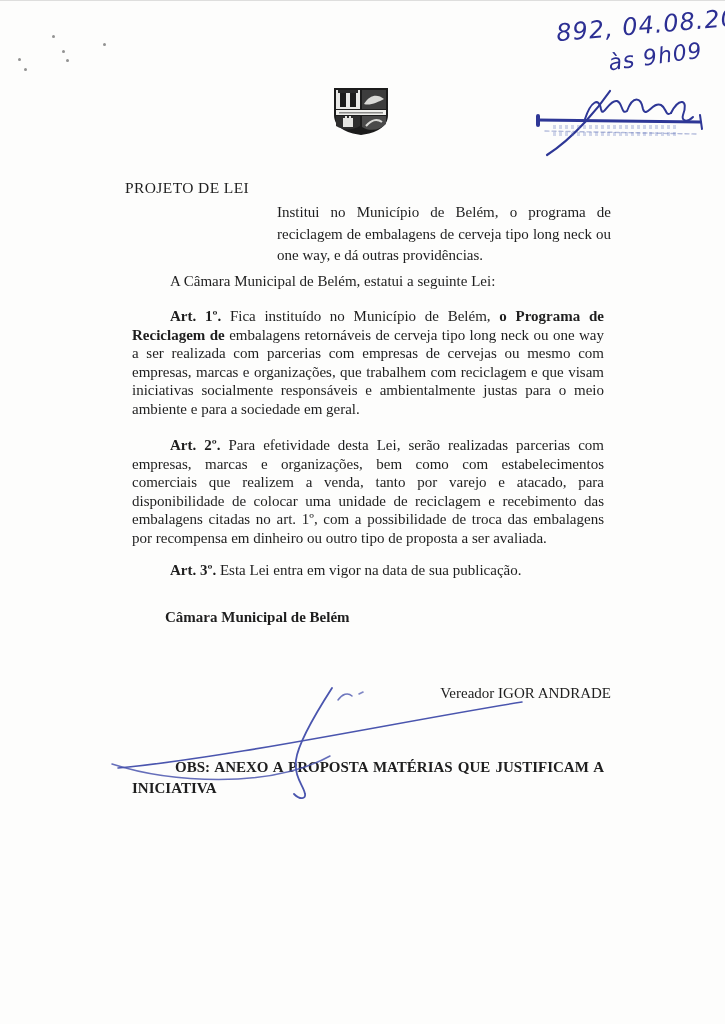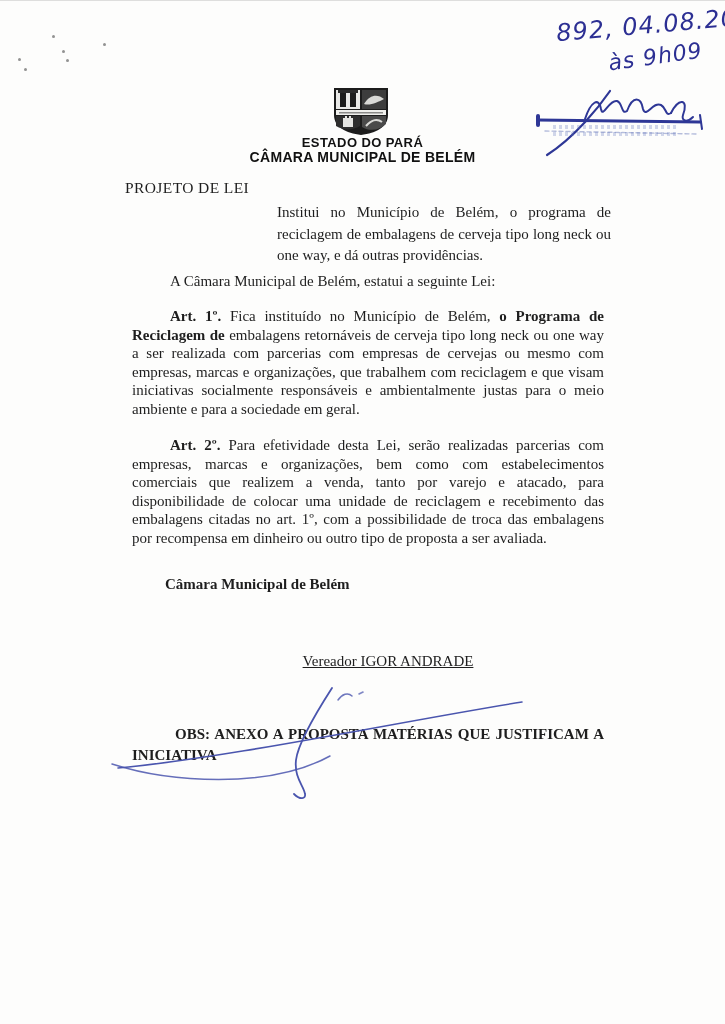--- a/index.html
+++ b/index.html
@@ -46,21 +46,21 @@
   }
   .content p{margin:7px;}
   .title{font-weight:normal;font-size:15.5px;line-height:20px;letter-spacing:.4px;text-align:left;}
   .ementa{font-weight:normal;margin:4px 0 0 152px !important;width:334px;line-height:21.5px;}
   .opening{margin-top:5px !important;text-indent:38px;}
   .art{text-indent:38px;}
   .art1{margin-top:17px !important;}
   .art2{margin-top:18px !important;}
   .art3{margin-top:14px !important;}
   .sig-org{margin:28px 0 0 40px !important;font-weight:bold;text-align:left;}
-  .sig-name{margin:58px 0 0 40px !important;text-align:center;text-decoration:underline;}
+  .sig-name{margin:58px 0 0 40px !important;text-align:right;}
   .obs{margin-top:54px !important;text-indent:43px;font-weight:bold;line-height:21px;}
 
   .sig-main{position:absolute;left:108px;top:682px;width:430px;height:120px;pointer-events:none;}
   svg{display:block;}
 </style>
 </head>
 <body>
 
 <div class="page">
   <div class="edge-top"></div>
@@ -105,36 +105,33 @@
       <rect x="7" y="26" width="44" height="1.5" fill="#8a8a88"></rect>
       <path d="M4 30 H28 V40 C21 44 12 45 4 40 Z" fill="#2e2e2e"></path>
       <rect x="11" y="32" width="10" height="9" fill="#e5e5e2"></rect>
       <rect x="13" y="30" width="2" height="3" fill="#e5e5e2"></rect>
       <rect x="17" y="30" width="2" height="3" fill="#e5e5e2"></rect>
       <path d="M30 30 H54 V38 C48 44 38 46 30 41 Z" fill="#4a4a4a"></path>
       <path d="M34 40 C40 33, 46 33, 50 36" stroke="#d9d9d6" stroke-width="2" fill="none"></path>
     </svg>
   </div>
 
-  <div class="hdr">
-    <div class="state">ESTADO DO PARÁ</div>
-    <div class="chamber">CÂMARA MUNICIPAL DE BELÉM</div>
-  </div>
 
   <div class="content">
     <div class="title">PROJETO DE LEI</div>
 
     <p class="ementa">Institui no Município de Belém, o programa de reciclagem de embalagens de cerveja tipo long neck ou one way, e dá outras providências.</p>
 
     <p class="opening">A Câmara Municipal de Belém, estatui a seguinte Lei:</p>
 
     <p class="art art1"><b>Art. 1º.</b><span> Fica instituído no Município de Belém, </span><b>o Programa de Reciclagem de </b><span>embalagens retornáveis de cerveja tipo long neck ou one way a ser realizada com parcerias com empresas de cervejas ou mesmo com empresas, marcas e organizações, que trabalhem com reciclagem e que visam iniciativas socialmente responsáveis e ambientalmente justas para o meio ambiente e para a sociedade em geral.</span></p>
 
     <p class="art art2"><b>Art. 2º.</b><span> Para efetividade desta Lei, serão realizadas parcerias com empresas, marcas e organizações, bem como com estabelecimentos comerciais que realizem a venda, tanto por varejo e atacado, para disponibilidade de colocar uma unidade de reciclagem e recebimento das embalagens citadas no art. 1º, com a possibilidade de troca das embalagens por recompensa em dinheiro ou outro tipo de proposta a ser avaliada.</span></p>
 
+    <p class="art art3"><b>Art. 3º.</b><span> Esta Lei entra em vigor na data de sua publicação.</span></p>
 
     <p class="sig-org">Câmara Municipal de Belém</p>
 
     <p class="sig-name">Vereador IGOR ANDRADE</p>
 
     <p class="obs">OBS: ANEXO A PROPOSTA MATÉRIAS QUE JUSTIFICAM A INICIATIVA</p>
   </div>
 
   <svg class="sig-main" width="430" height="120" viewBox="0 0 430 120">
     <g fill="none" stroke="#4a55ae" stroke-linecap="round">

